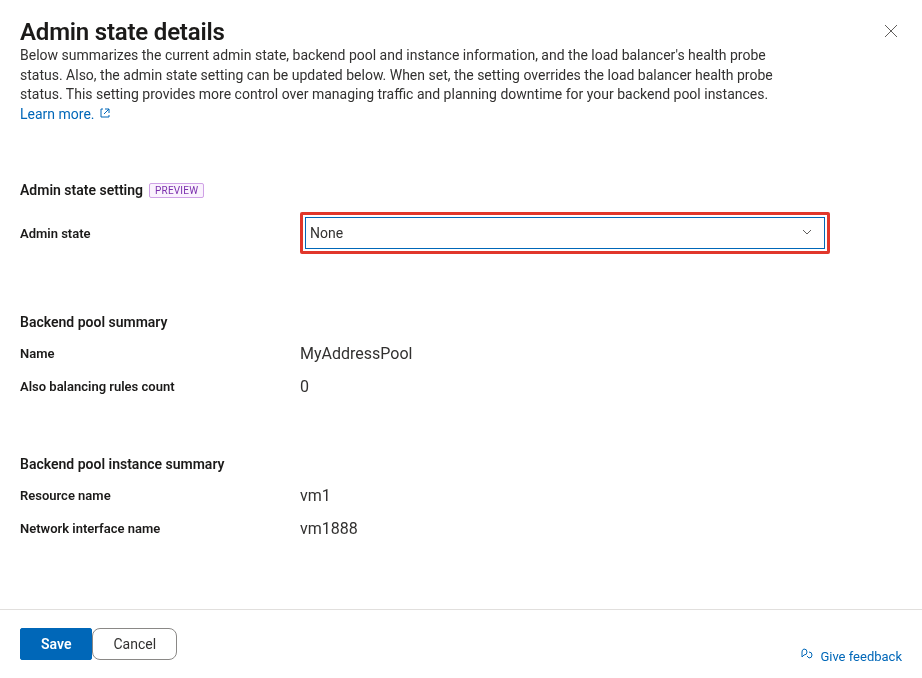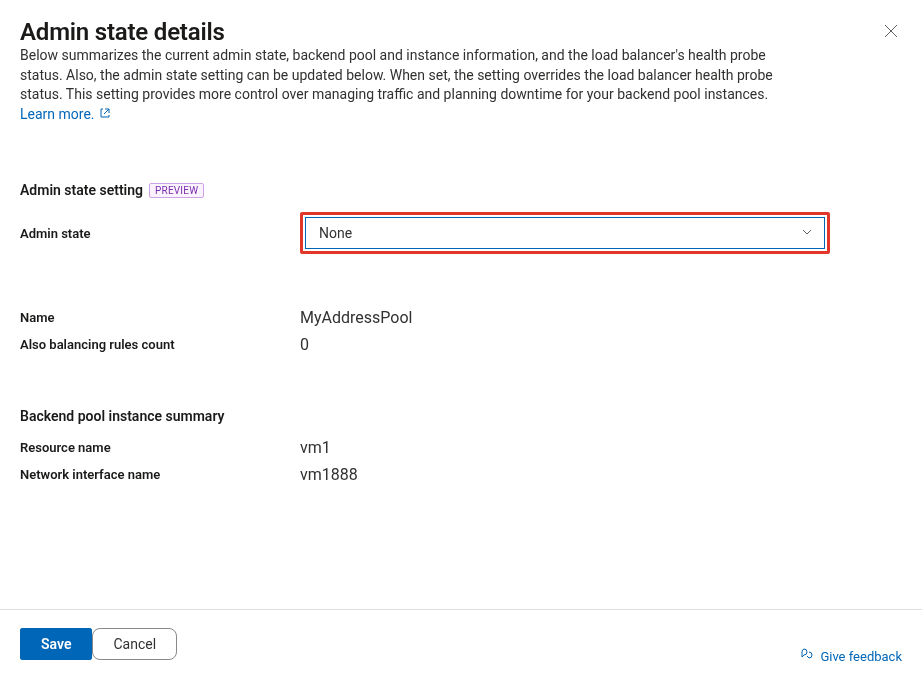--- a/index.html
+++ b/index.html
@@ -70,21 +70,21 @@
       color: #7b2fad;
       border: 1px solid #cfa1e6;
       background: #faf2fd;
       padding: 1px 5px;
       border-radius: 2px;
       letter-spacing: 0.2px;
     }
     .field-row {
       display: flex;
       align-items: center;
-      margin-bottom: 8px;
+      margin-bottom: 14px;
     }
     .field-label {
       width: 280px;
       font-size: 13px;
       font-weight: 600;
       color: #1b1a19;
       flex-shrink: 0;
     }
     .field-value {
       font-size: 16px;
@@ -100,21 +100,21 @@
       border-radius: 2px;
       padding: 2px;
     }
     .dropdown {
       width: 100%;
       height: 32px;
       border: 1px solid #0067b8;
       background: #ffffff;
       font-size: 14px;
       color: #323130;
-      padding: 0 32px 0 13px;
+      padding: 0 32px 0 4px;
       appearance: none;
       -webkit-appearance: none;
       cursor: pointer;
       outline: none;
       font-family: inherit;
     }
     .chevron {
       position: absolute;
       right: 14px;
       top: 50%;
@@ -210,20 +210,21 @@
         <span class="chevron">
           <svg width="12" height="12" viewBox="0 0 12 12">
               <path d="M2 4 L6 8 L10 4" stroke="currentColor" stroke-width="1" fill="none"></path>
             </svg>
         </span>
       </div>
     </div>
   </div>
 
   <div class="section-gap">
+    <div class="section-heading">Backend pool summary</div>
     <div class="field-row">
       <div class="field-label">Name</div>
       <div class="field-value">MyAddressPool</div>
     </div>
     <div class="field-row">
       <div class="field-label">Also balancing rules count</div>
       <div class="field-value">0</div>
     </div>
   </div>
 

